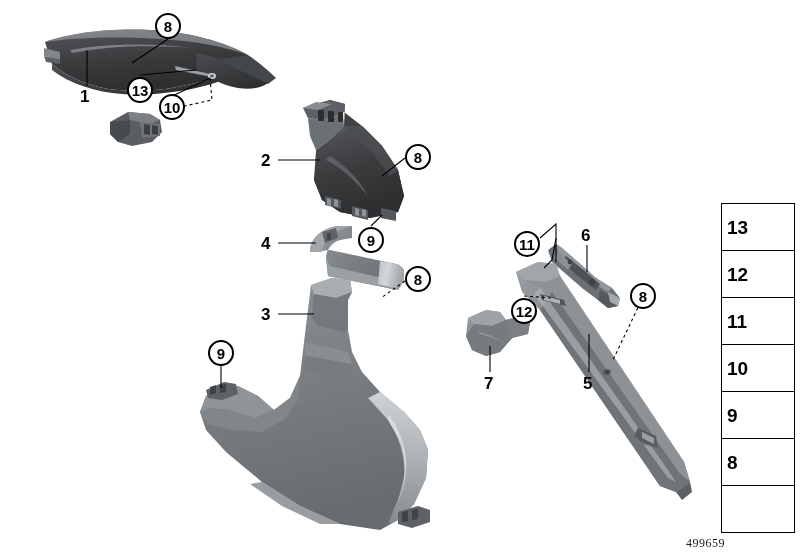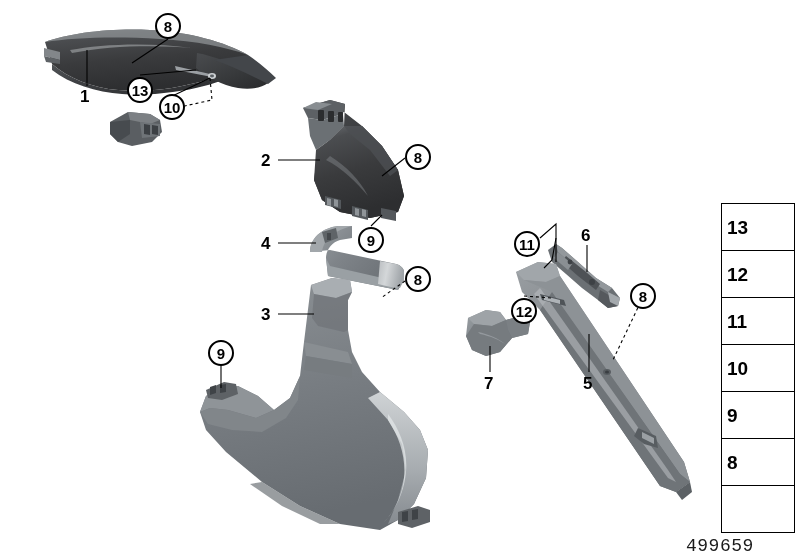--- a/index.html
+++ b/index.html
@@ -74,24 +74,24 @@
     transform: translateY(-50%);
     font-size: 19px;
     font-weight: bold;
     color: #000;
     line-height: 1;
   }
   .diagram-id {
     position: absolute;
     left: 686px;
     top: 536px;
-    font-size: 18px;
+    font-size: 12px;
     color: #1a1a1a;
     letter-spacing: 0.5px;
-    font-family: Liberation Mono, monospace;
+    font-family: Liberation Serif, serif;
   }
 </style>
 </head>
 <body>
 
 <div id="diagram-root">
 
   <svg class="svg-layer" viewBox="0 0 800 560" xmlns="http://www.w3.org/2000/svg">
     <defs>
 

